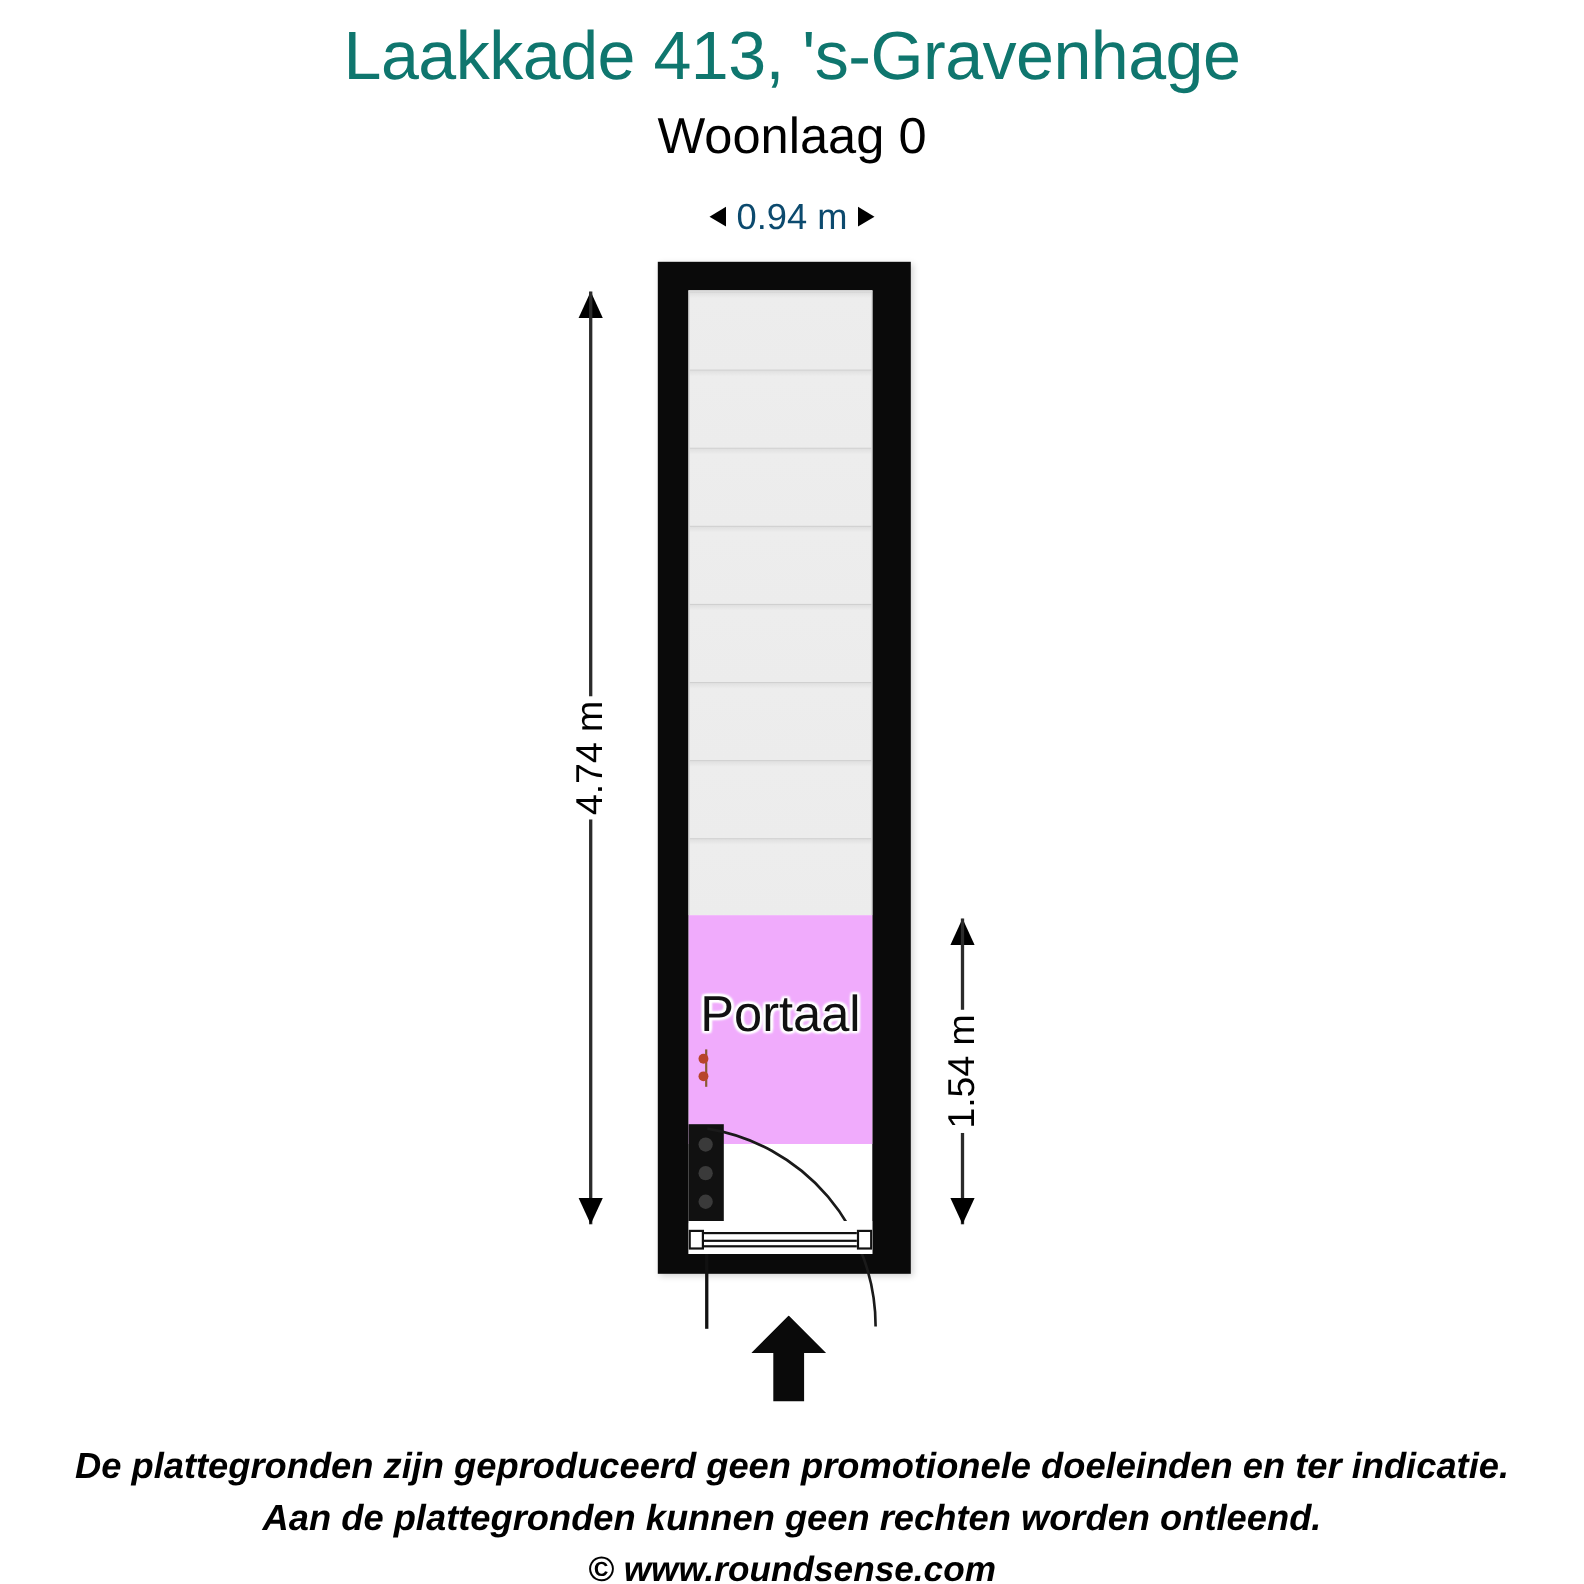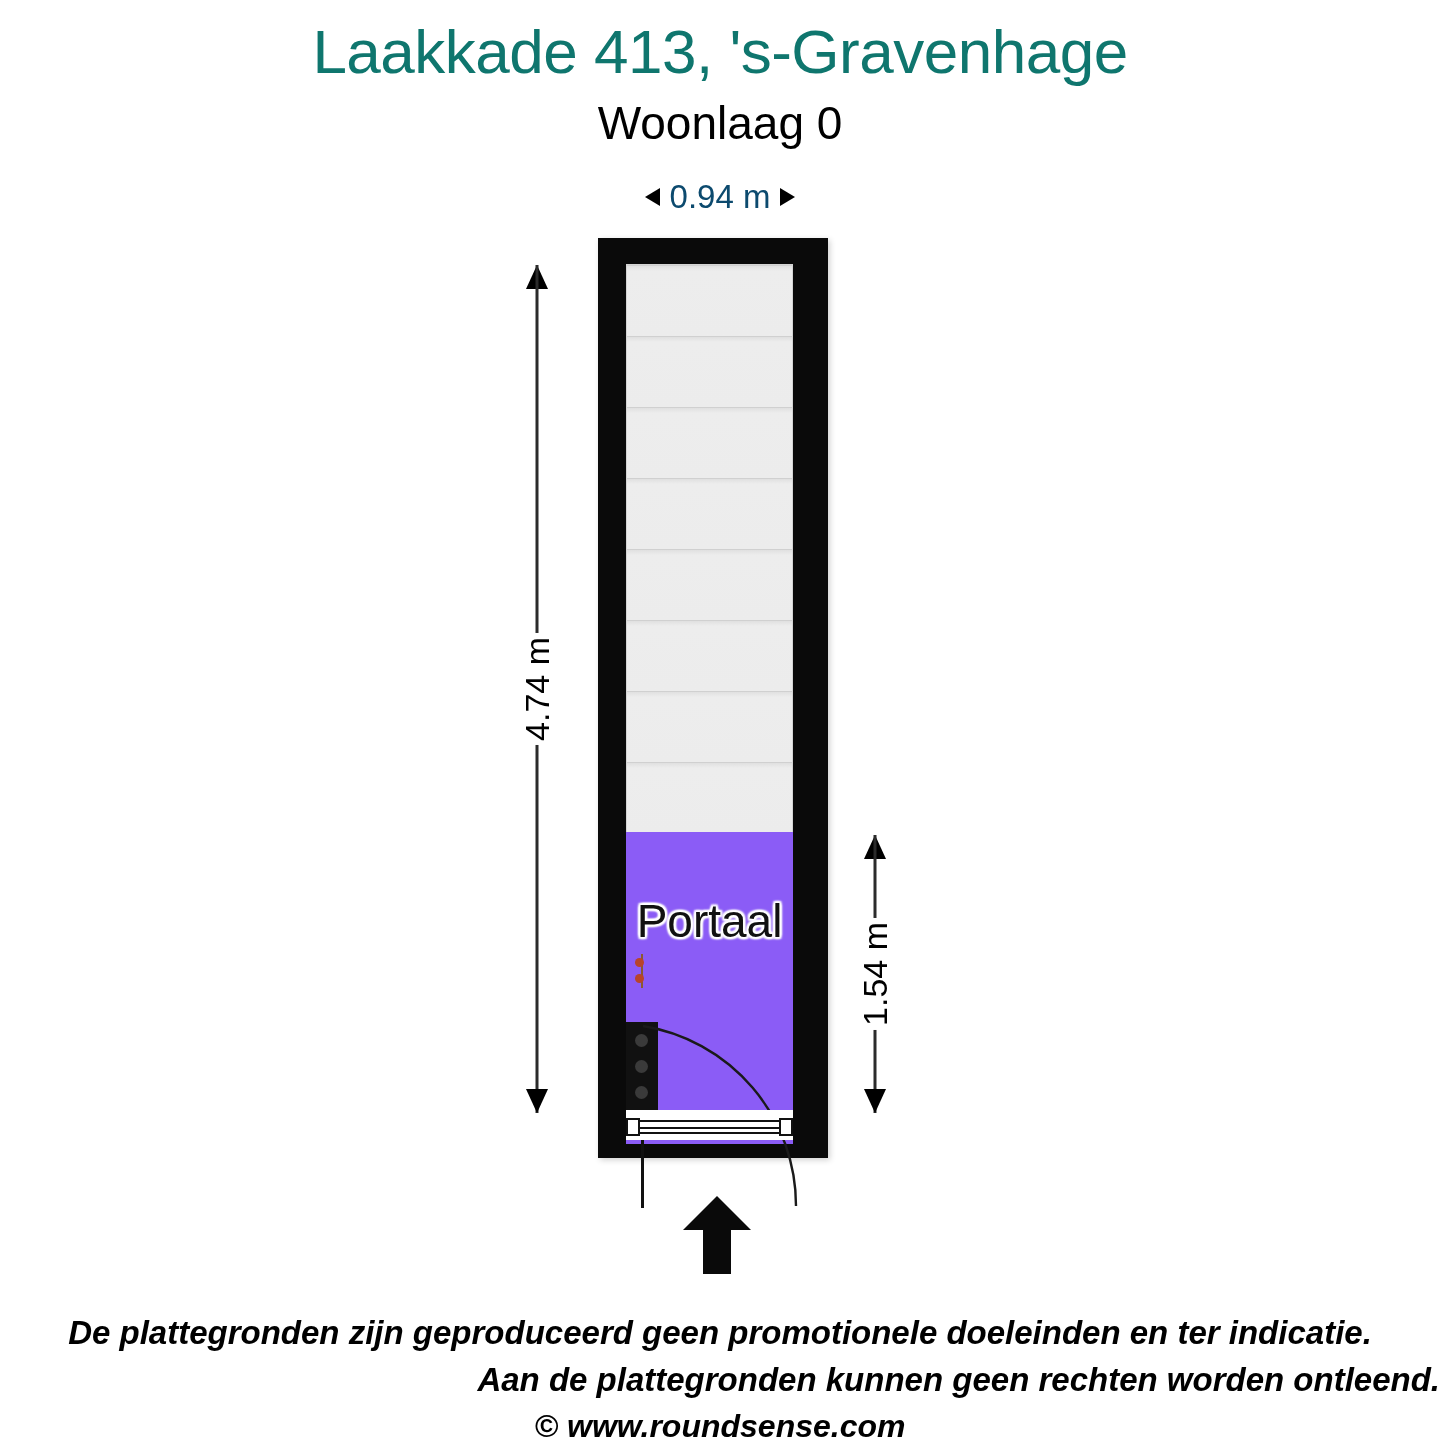--- a/index.html
+++ b/index.html
@@ -99,22 +99,22 @@
   }
   .tread {
     position: absolute; left: 0; width: 167px;
     border-top: 1px solid #d0d0d0;
     background: linear-gradient(to bottom, #e0e0e0 0px, #ededed 5px, #ececec 100%);
   }
 
   
   .portaal {
     position: absolute; left: 0; top: 568px;
-    width: 167px; height: 312px;
-    background: #8b5cf6;
+    width: 167px; height: 208px;
+    background: #f0abfc;
     padding-left: 48px;
   }
   .room-label {
     position: absolute; left: 50%; top: 62px;
     transform: translateX(-50%);
     font-size: 46px; color: #111; white-space: nowrap;
     text-shadow:
        2px 0 2px #fff, -2px 0 2px #fff, 0 2px 2px #fff, 0 -2px 2px #fff,
        2px 2px 2px #fff, -2px -2px 2px #fff, 2px -2px 2px #fff, -2px 2px 2px #fff;
   }
@@ -193,21 +193,21 @@
   
   .footer {
     position: absolute; left: 0; top: 1310px; width: 1440px;
     text-align: center; color: #000;
   }
   .footer .l1, .footer .l2, .footer .l3 {
     font-style: italic; font-weight: 700;
     line-height: 1.42;
   }
   .footer .l1 { font-size: 33px; }
-  .footer .l2 { font-size: 33px; text-align: right; }
+  .footer .l2 { font-size: 33px; }
   .footer .l3 { font-size: 32px; }
 </style>
 </head>
 <body>
 
 <div id="page">
 
   <div class="title">Laakkade 413, 's-Gravenhage</div>
   <div class="subtitle">Woonlaag 0</div>
 

